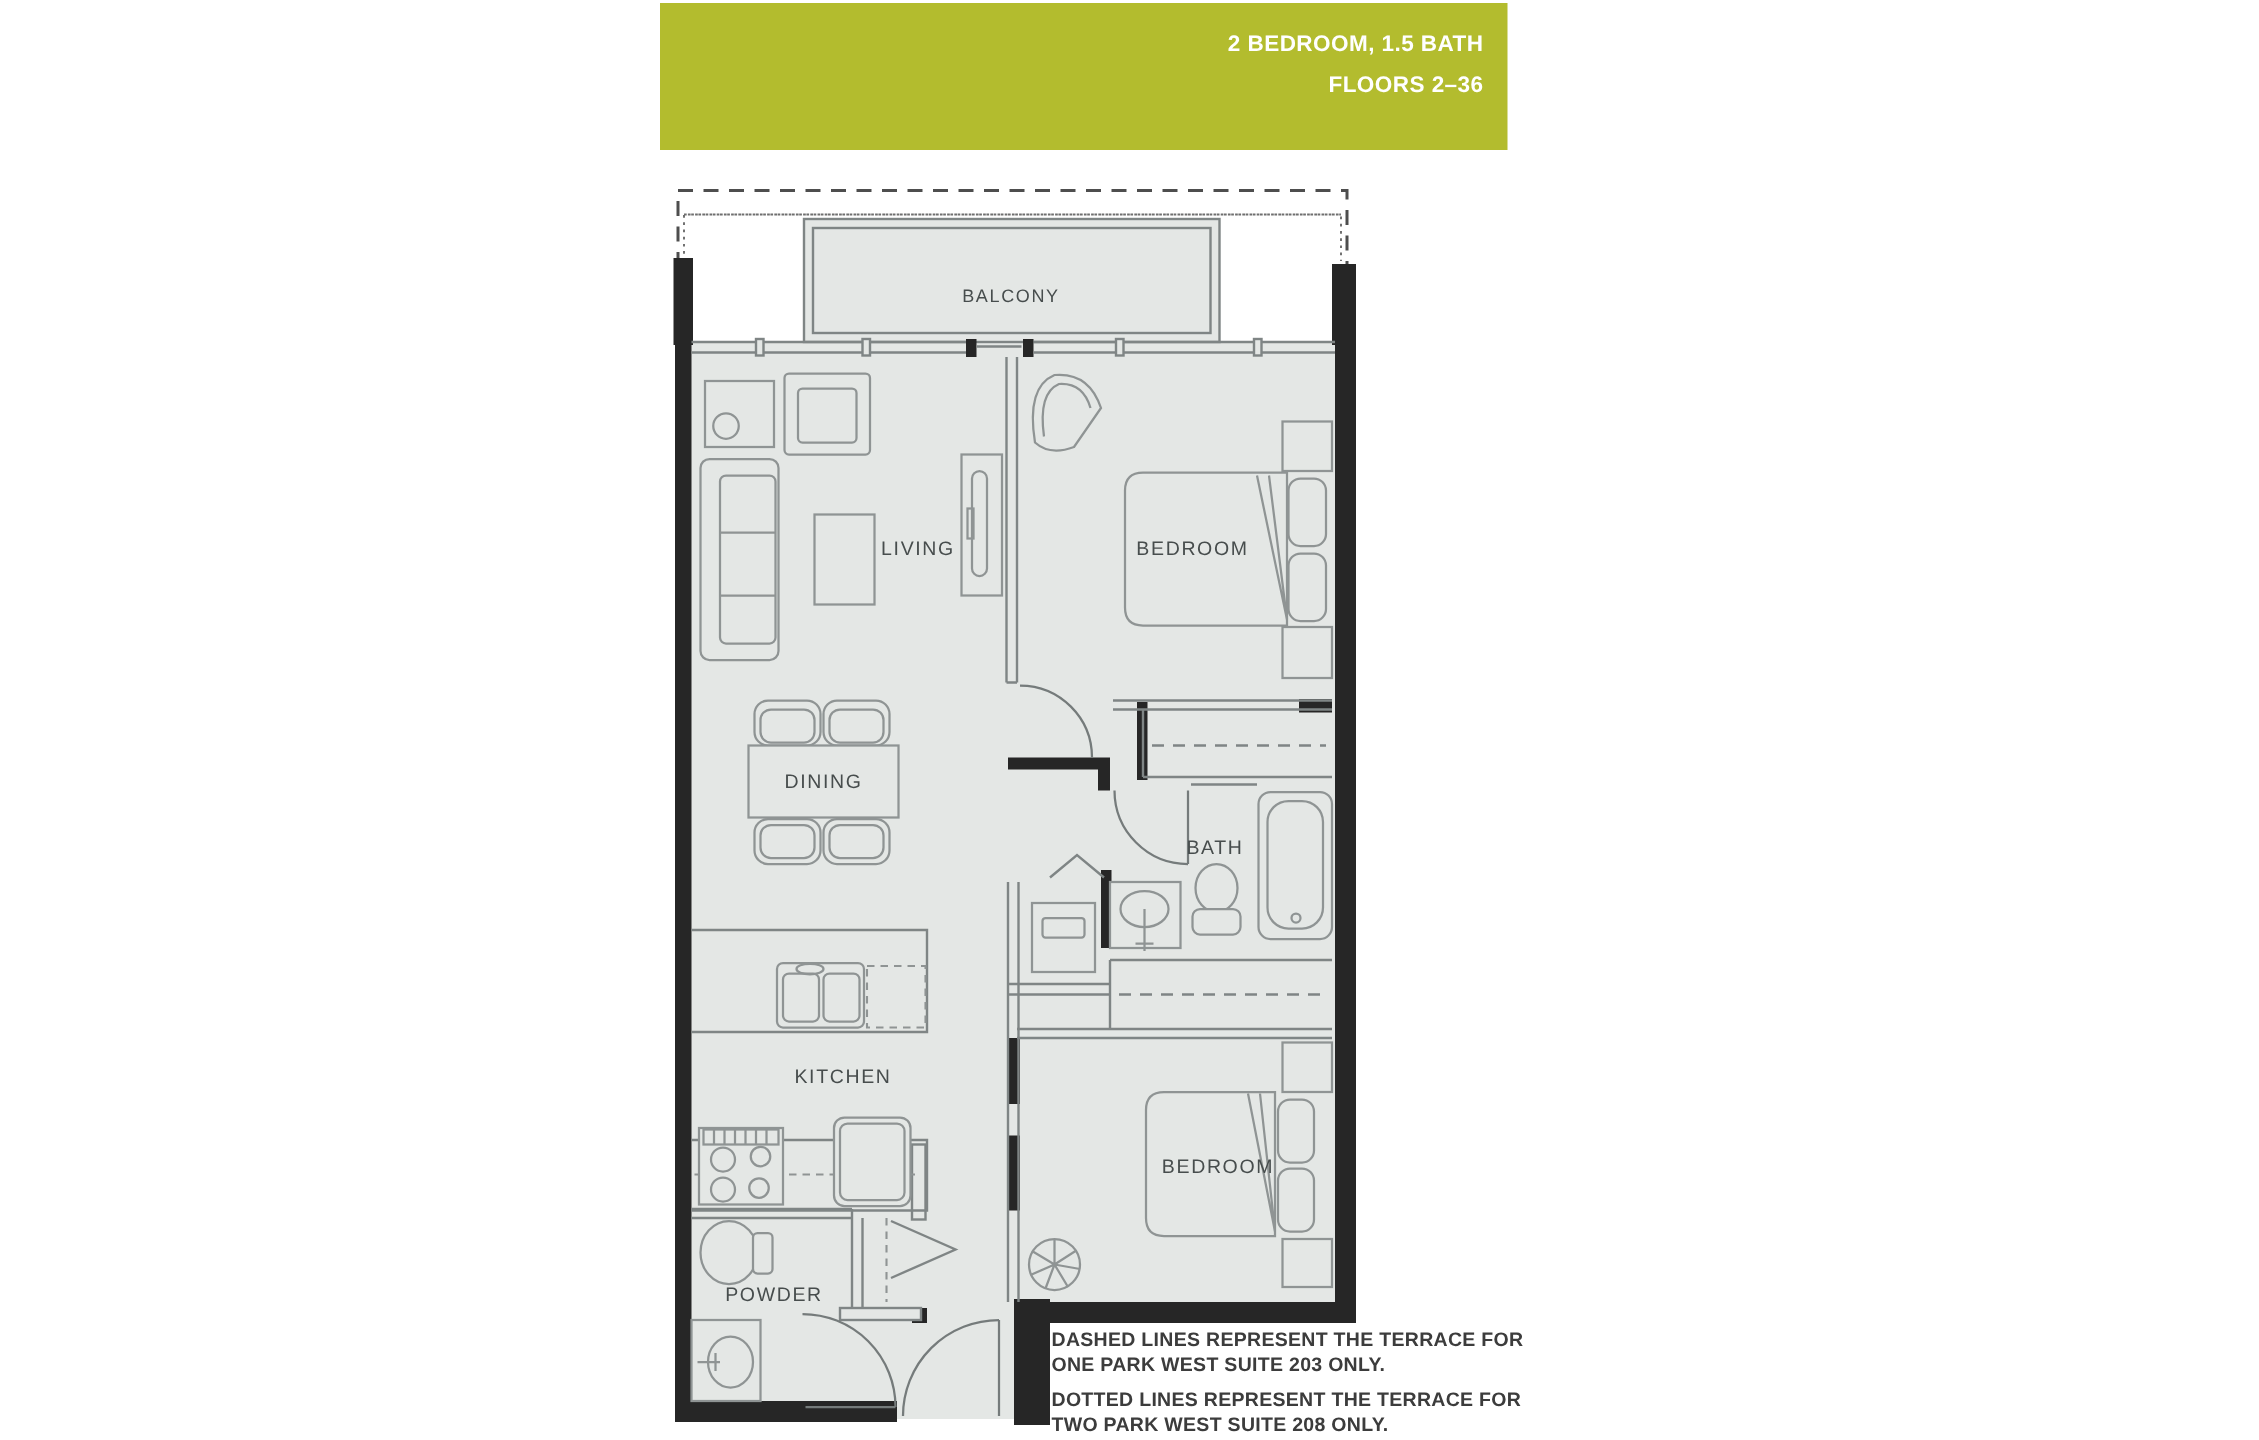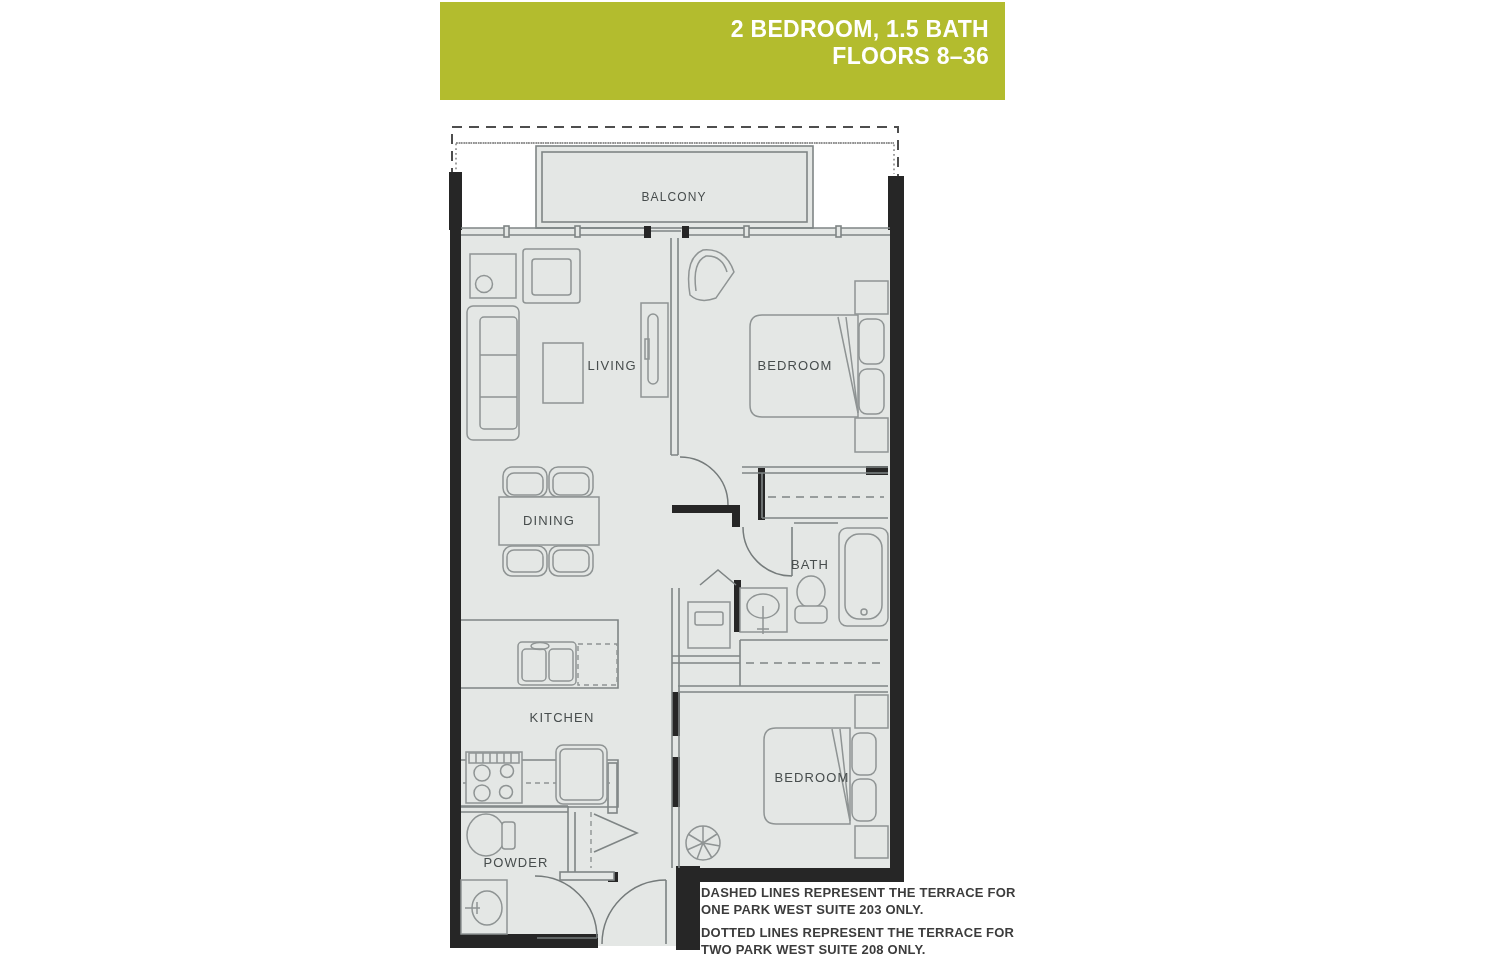--- a/index.html
+++ b/index.html
@@ -7,21 +7,21 @@
     --floor:#e4e7e5; --wall:#262626; --line:#7f8585;
     --furn:#8f9494; --label:#474d4d; --note:#3c3c3c; --arc:#757b7b;
   }
   *{box-sizing:border-box;margin:0;padding:0;}
   body{width:1506px;height:960px;background:#ffffff;overflow:hidden;
        font-family:"Liberation Sans", sans-serif;position:relative;}
   .page{position:absolute;inset:0;}
   .banner{position:absolute;left:440px;top:2px;width:565px;height:98px;
           background:var(--header-bg);color:var(--header-text);
           text-align:right;padding:14px 16px 0 0;}
-  .banner-line{font-size:23px;font-weight:bold;line-height:27px;letter-spacing:.3px;}
+  .banner-line{font-size:15px;font-weight:bold;line-height:27px;letter-spacing:.3px;}
   svg.plan{position:absolute;left:0;top:0;}
   
   .floor{fill:var(--floor);stroke:none;}
   .wl{fill:var(--wall);stroke:none;}
   .ln{stroke:var(--line);stroke-width:1.6;fill:none;}
   .lnf{stroke:var(--line);stroke-width:1.6;fill:var(--floor);}
   .fr{stroke:var(--furn);stroke-width:1.5;fill:var(--floor);}
   .frn{stroke:var(--furn);stroke-width:1.5;fill:none;}
   .arc{stroke:var(--arc);stroke-width:1.5;fill:none;}
   .dashT{stroke:#4e4e4e;stroke-width:2;fill:none;stroke-dasharray:10 7;}
@@ -34,21 +34,21 @@
   .note{font-family:"Liberation Sans",sans-serif;font-size:13px;font-weight:bold;
         letter-spacing:.2px;fill:var(--note);}
 </style>
 </head>
 <body>
 
 <div class="page">
 
   <div class="banner">
     <div class="banner-line">2 BEDROOM, 1.5 BATH</div>
-    <div class="banner-line">FLOORS 8–36</div>
+    <div class="banner-line">FLOORS 2–36</div>
   </div>
 
   <svg class="plan" width="1506" height="960" viewBox="0 0 1506 960">
 
     <g>
       <rect class="floor" x="455" y="228" width="443" height="648"></rect>
       <rect class="floor" x="455" y="228" width="232" height="718"></rect>
       <rect class="floor" x="598" y="870" width="82" height="66"></rect>
     </g>
 

